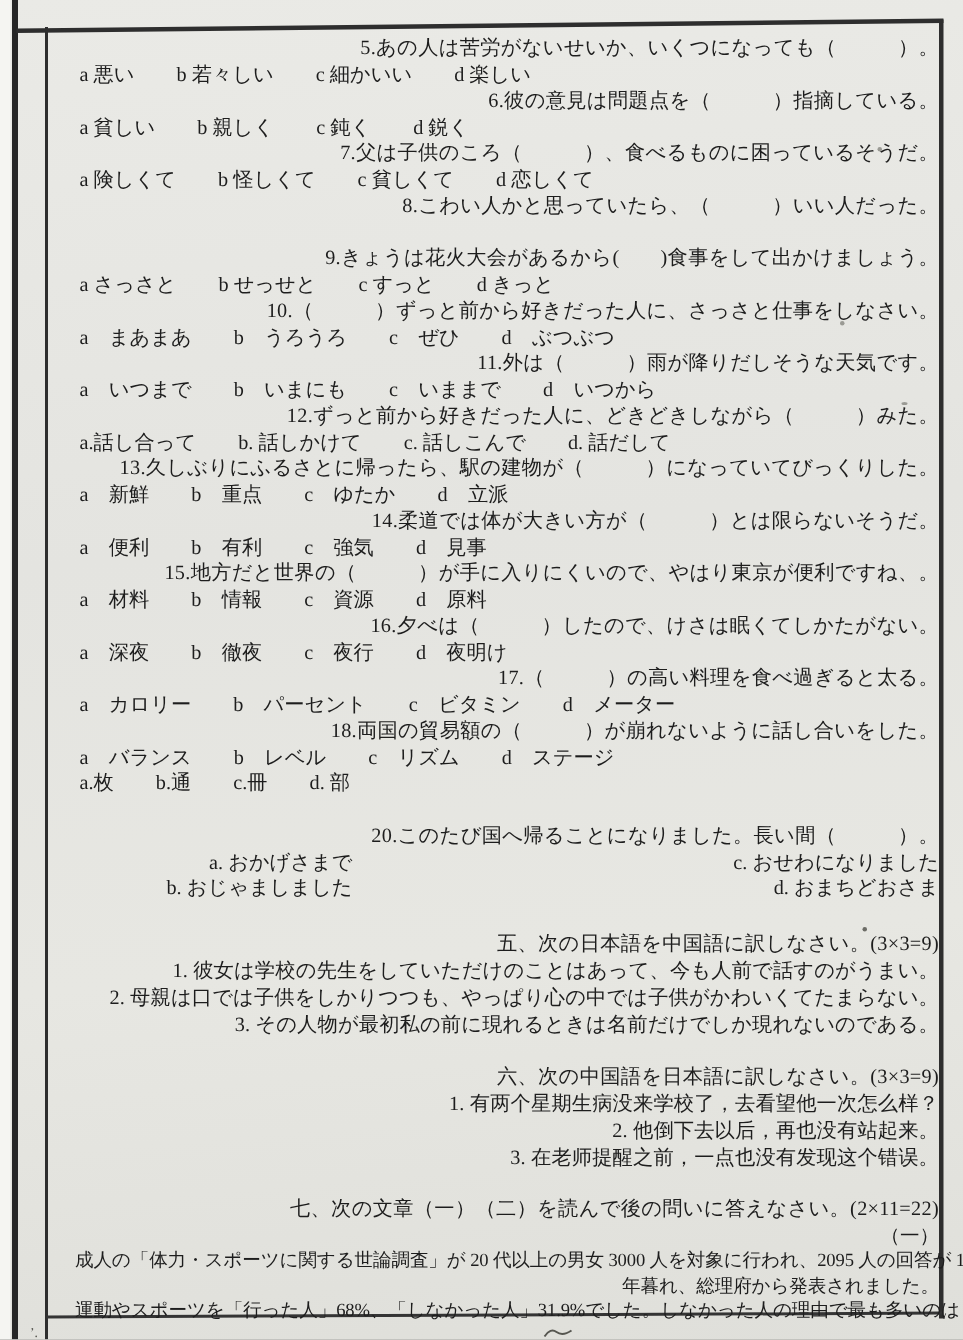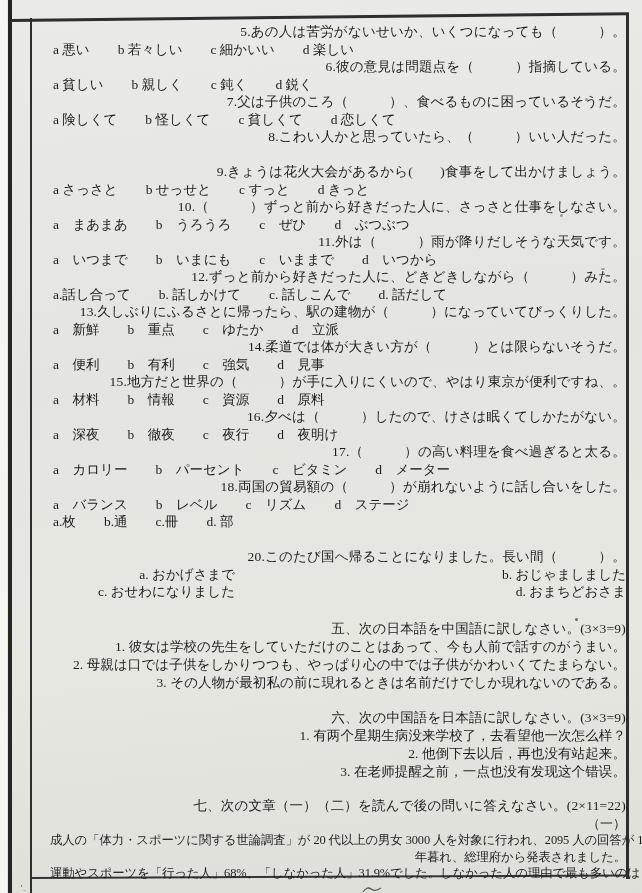--- a/index.html
+++ b/index.html
@@ -186,22 +186,22 @@
           <span class="opt">a.枚</span>
           <span class="opt">b.通</span>
           <span class="opt">c.冊</span>
           <span class="opt">d. 部</span>
         </div>
       </div>
       <div class="q tall">
         <div class="qline"><span class="q-no">20.</span><span>このたび国へ帰ることになりました。長い間（　　　）。</span></div>
         <div class="opts grid">
           <span class="opt">a. おかげさまで</span>
+          <span class="opt">c. おせわになりました</span>
           <span class="opt">b. おじゃましました</span>
-          <span class="opt">c. おせわになりました</span>
           <span class="opt">d. おまちどおさま</span>
         </div>
       </div>
     </div>
 
   <div class="sec" id="sec5">
     <div class="sec-header">五、次の日本語を中国語に訳しなさい。(3×3=9)</div>
     <div class="sec-item">1. 彼女は学校の先生をしていただけのことはあって、今も人前で話すのがうまい。</div>
     <div class="sec-item">2. 母親は口では子供をしかりつつも、やっぱり心の中では子供がかわいくてたまらない。</div>
     <div class="sec-item">3.  その人物が最初私の前に現れるときは名前だけでしか現れないのである。</div>

